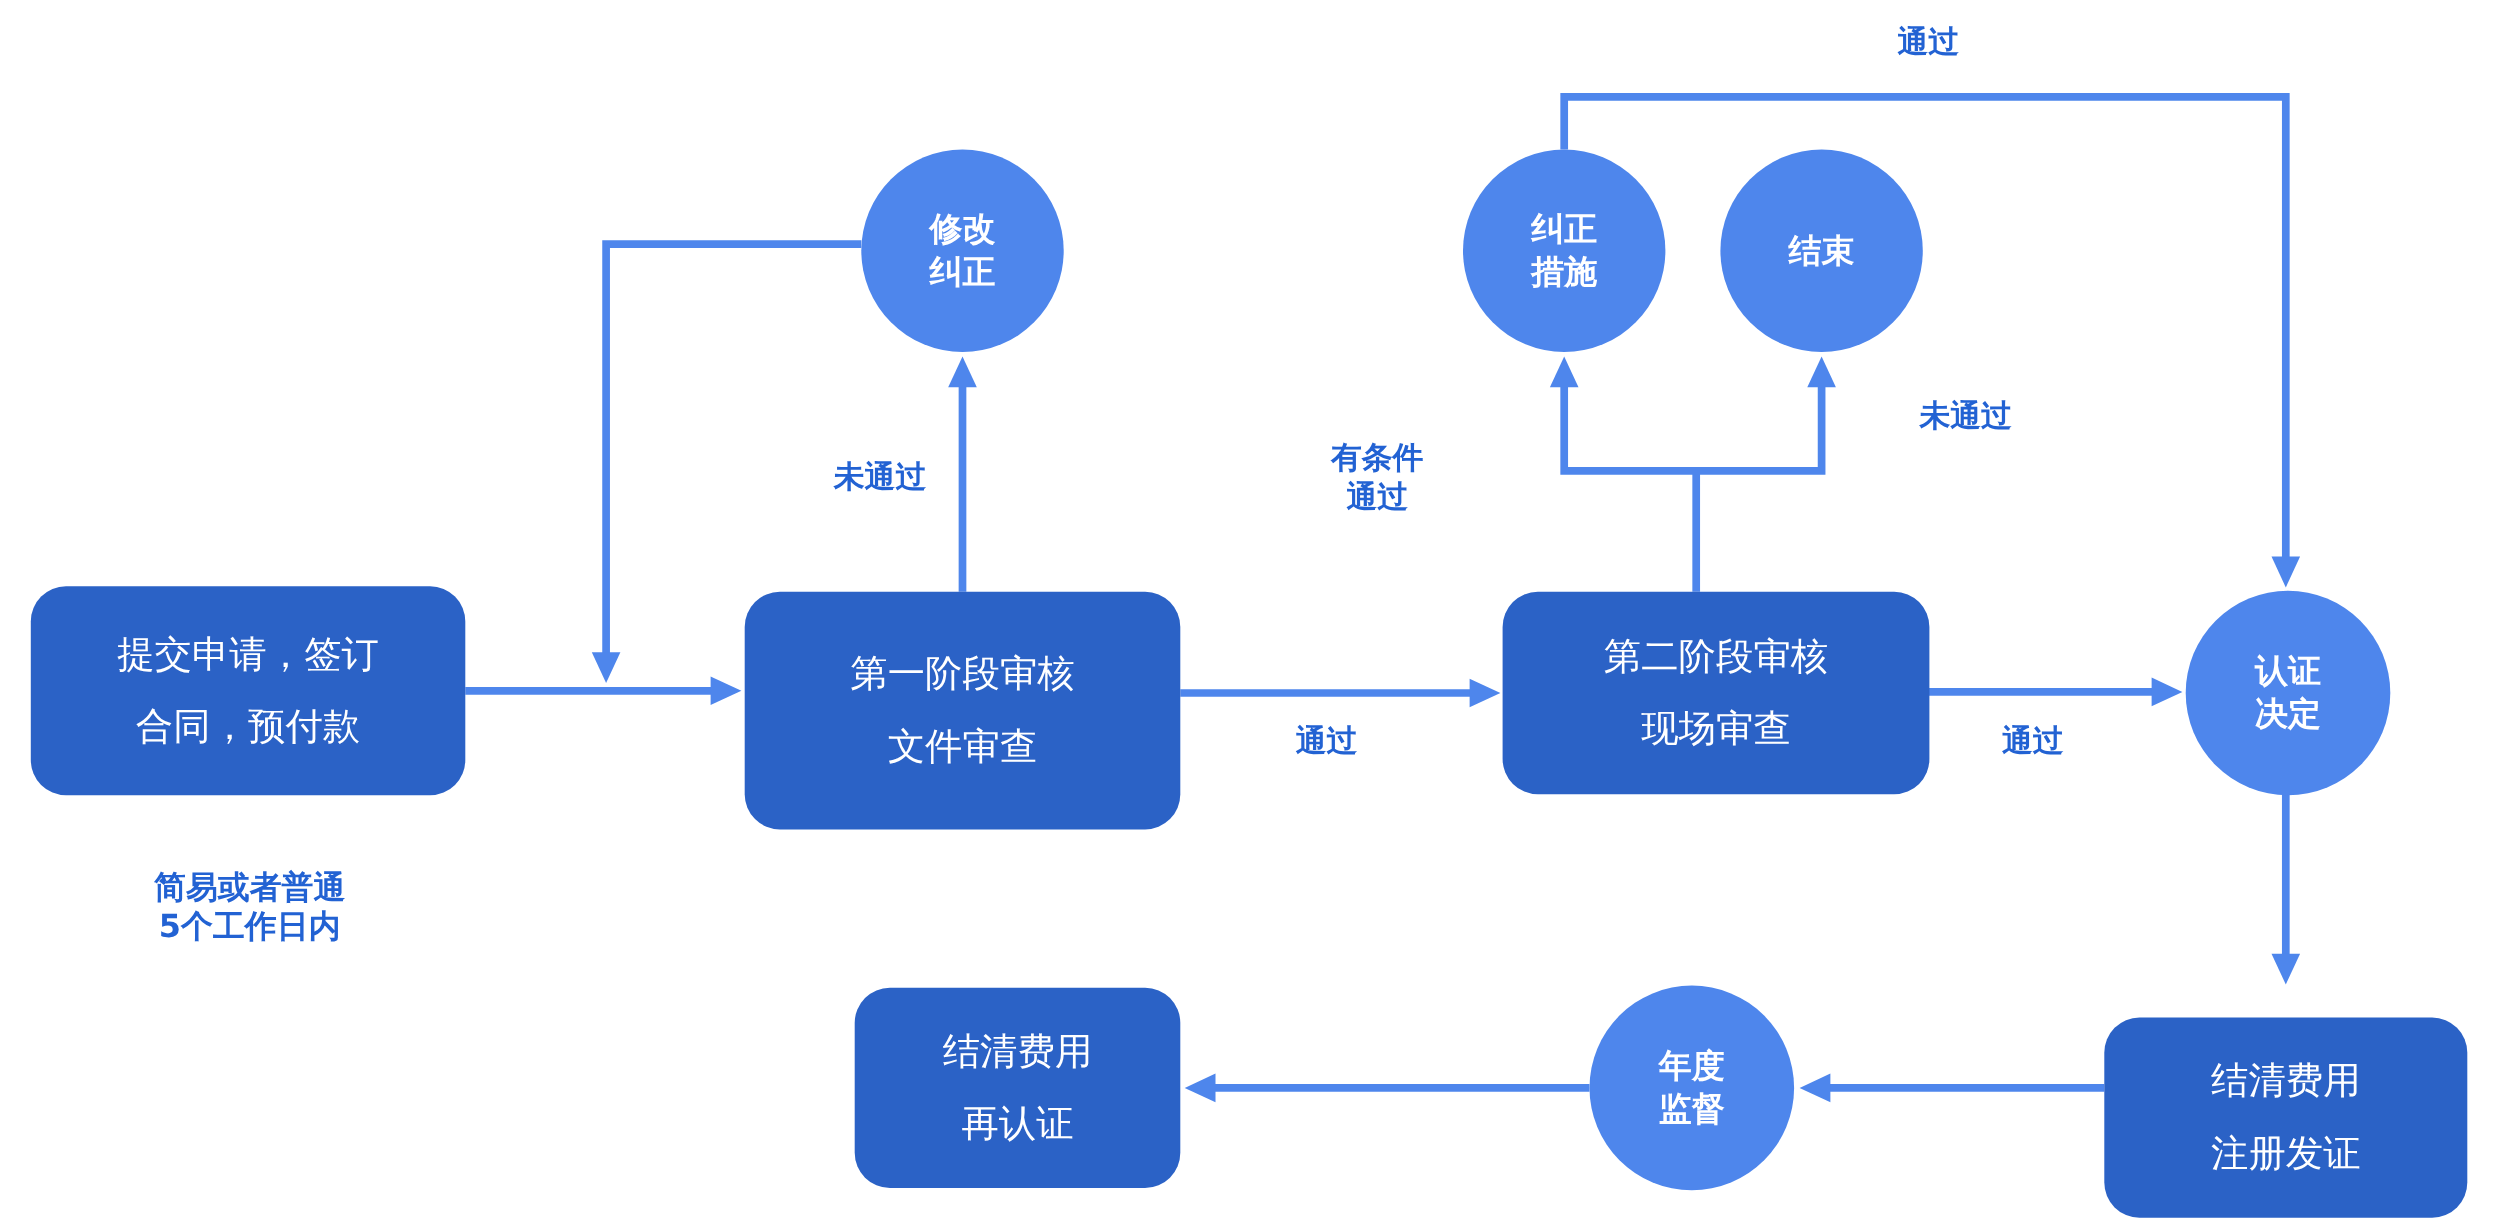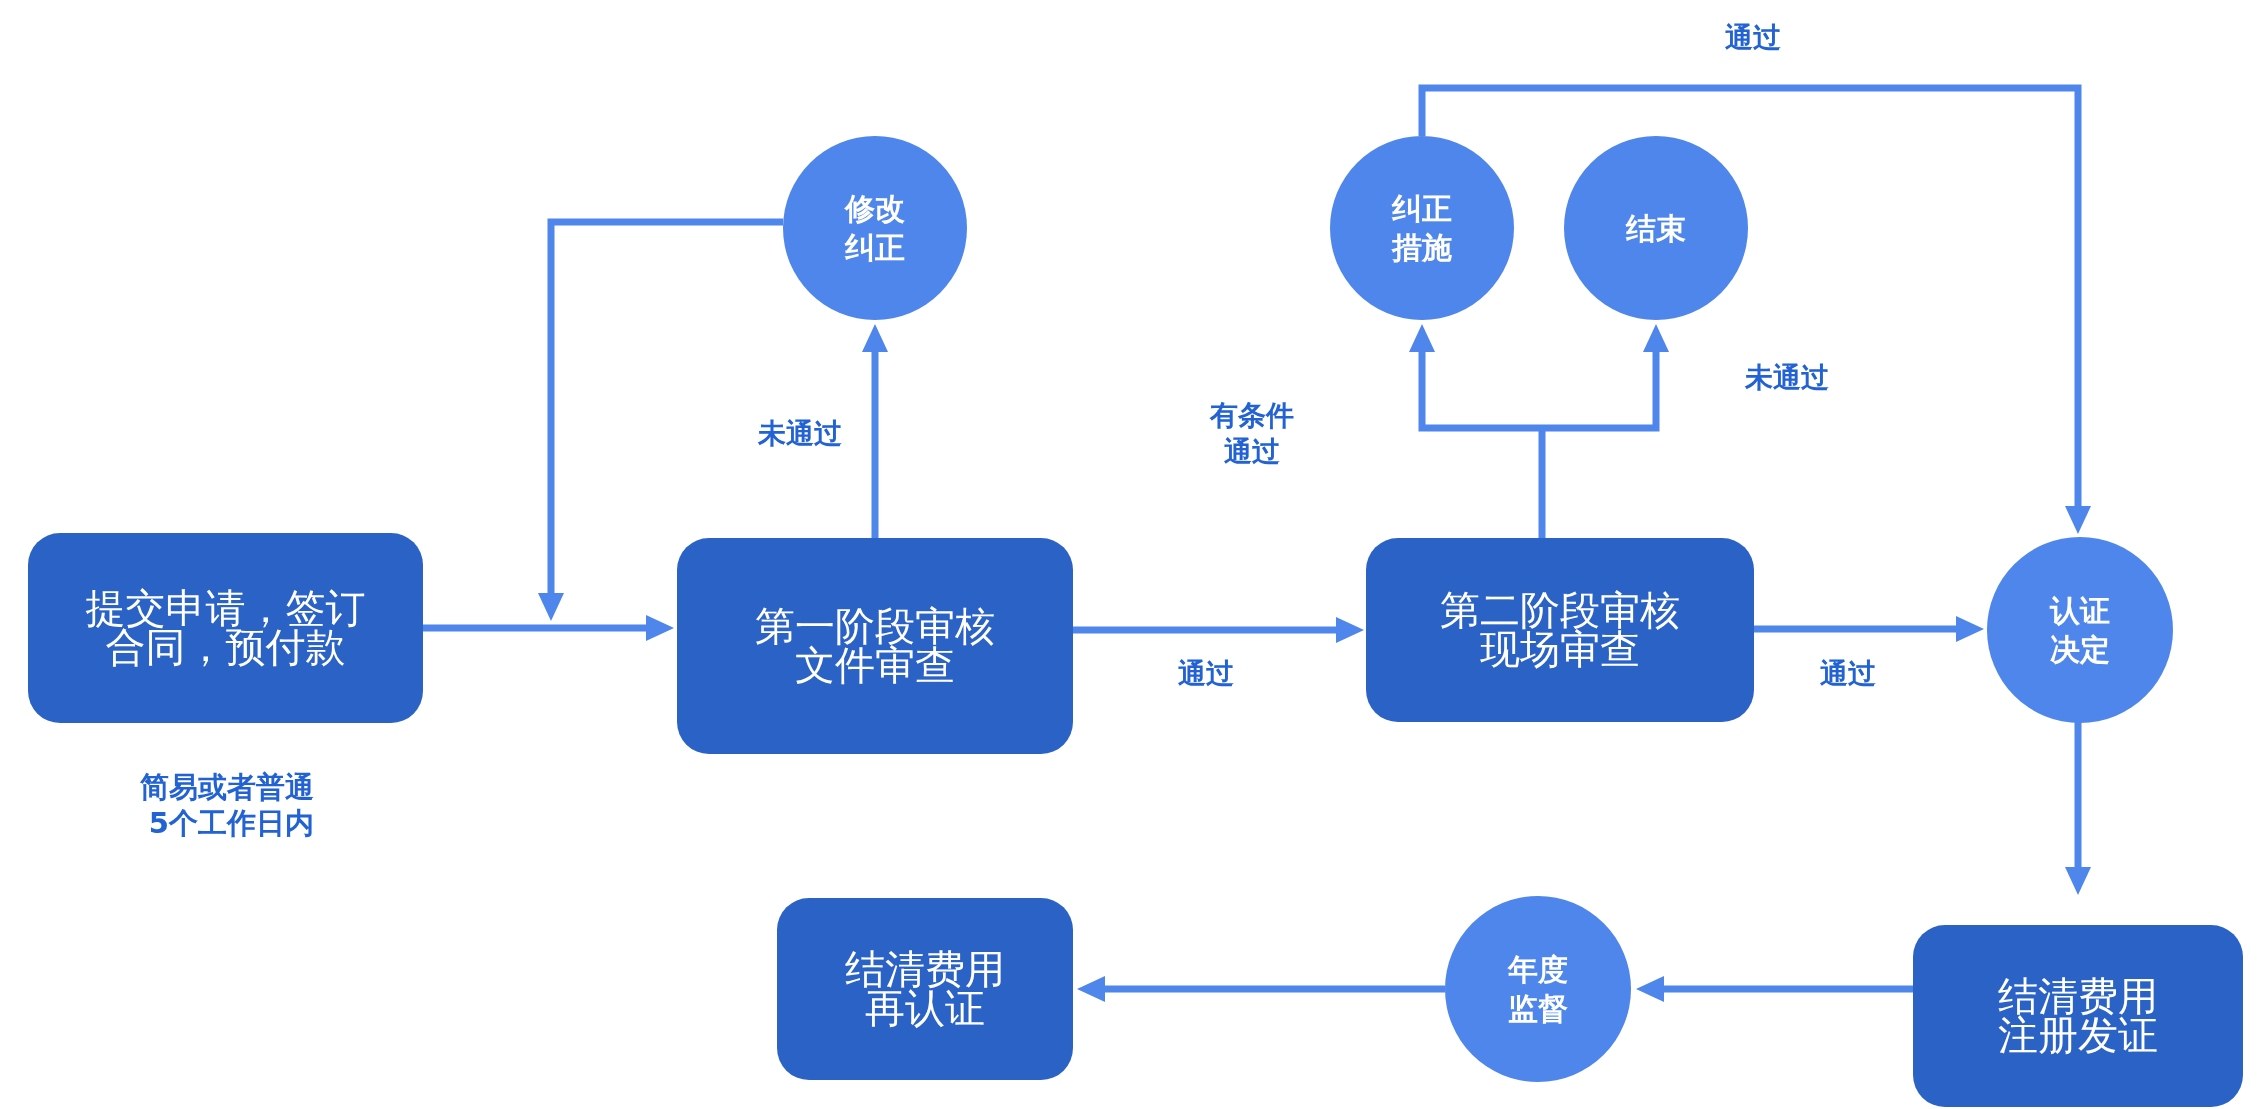--- a/index.html
+++ b/index.html
@@ -22,41 +22,41 @@
   .node{
     position:absolute;
     display:flex;align-items:center;justify-content:center;
     text-align:center;
     color:var(--node-text,#fff);
     white-space:pre-line;
   }
   .box{
     background:var(--box-fill,#2b62c6);
     border-radius:32px;
-    font-size:40px;line-height:39px;font-weight:400;
+    font-size:34px;line-height:66px;font-weight:400;
   }
   .circle{
     background:var(--circle-fill,#4e86ec);
     border-radius:50%;
     font-size:30px;line-height:39px;font-weight:700;
     transform:translate(-50%,-50%);
   }
   .edge-label{
     position:absolute;
     transform:translate(-50%,-50%);
     color:var(--label-text,#2262d3);
     font-size:28px;line-height:36px;font-weight:700;
     text-align:center;white-space:pre-line;
   }
   .caption{
     position:absolute;
     transform:translate(-50%,-50%);
     color:var(--label-text,#2262d3);
     font-size:29px;line-height:36px;font-weight:700;
-    text-align:right;white-space:pre-line;
+    text-align:center;white-space:pre-line;margin-top:19px;
   }
   
   .n-submit {left:28px;  top:533px; width:395px; height:190px;}
   .n-stage1 {left:677px; top:538px; width:396px; height:216px;}
   .n-stage2 {left:1366px;top:538px; width:388px; height:184px;}
   .n-settle {left:1913px;top:898px; width:330px; height:182px;margin-top:27px;}
   .n-recert {left:777px; top:898px; width:296px; height:182px;}
   
   .n-revise    {left:875px; top:228px; width:184px;height:184px;}
   .n-corrective{left:1422px;top:228px; width:184px;height:184px;}

